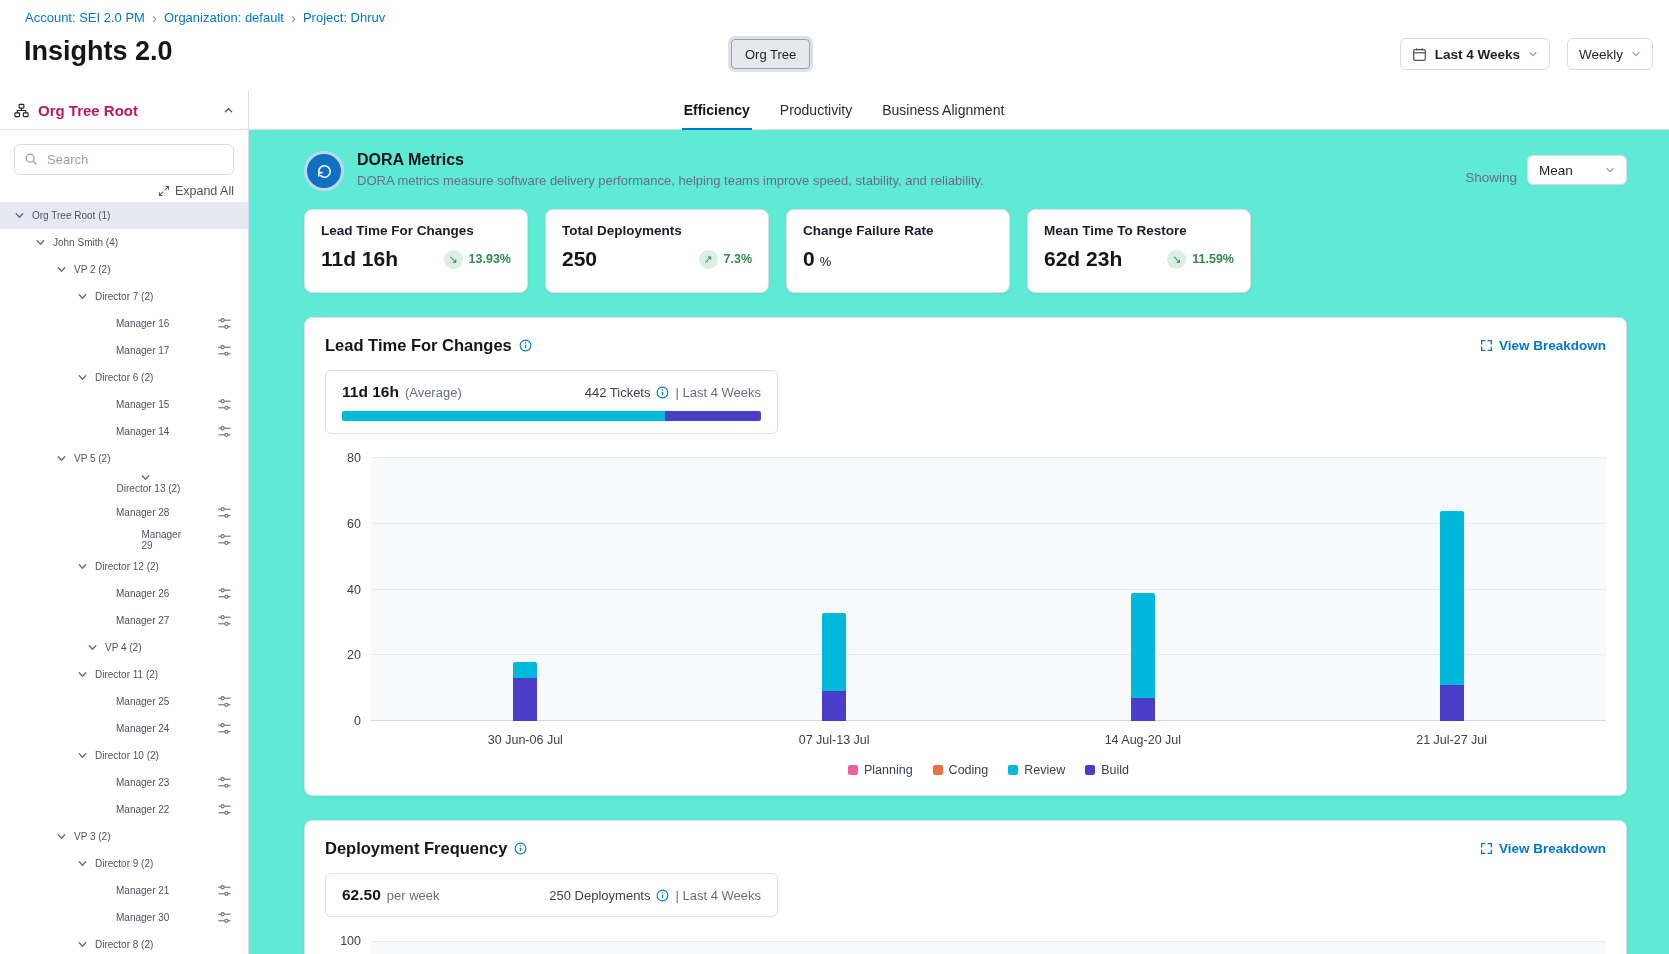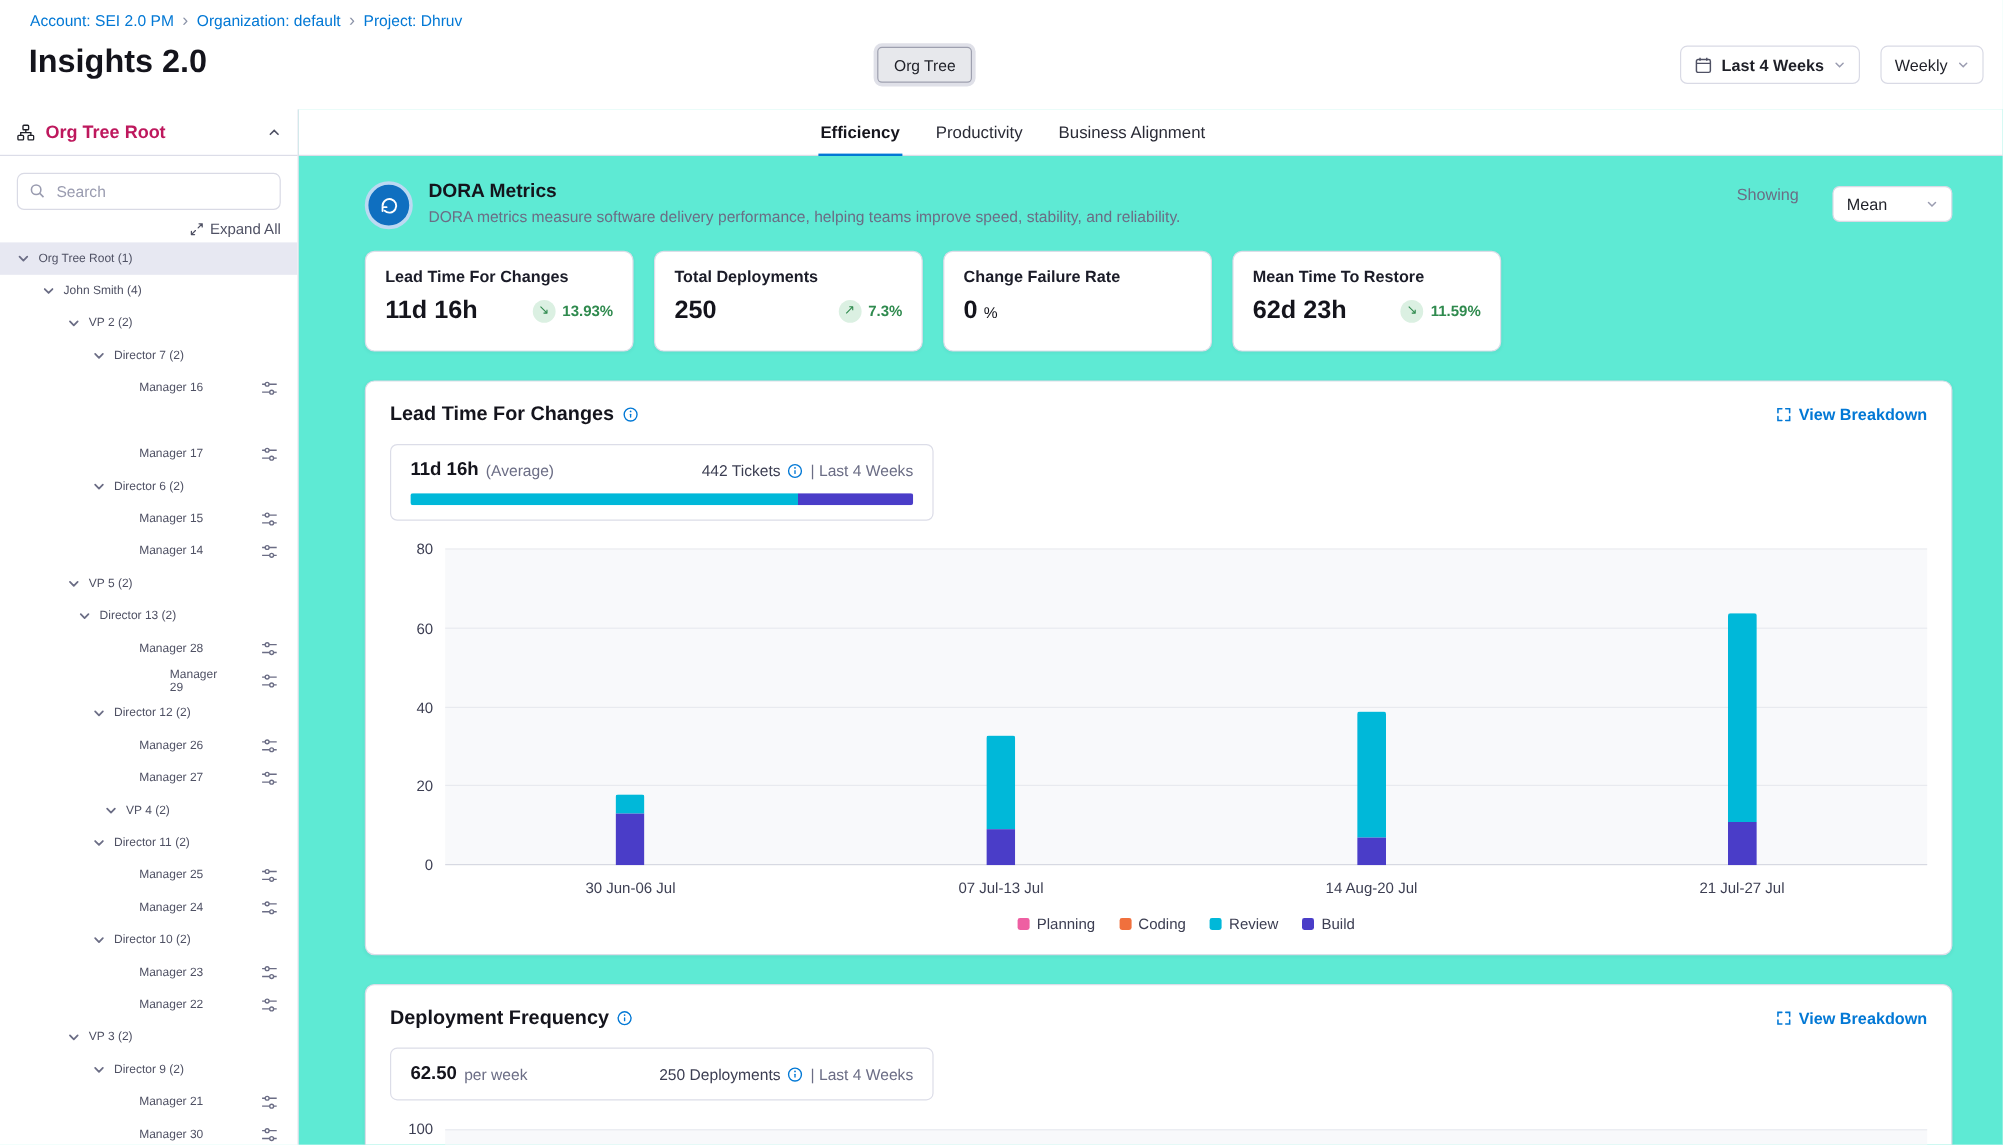--- a/index.html
+++ b/index.html
@@ -47,21 +47,21 @@
   .tab{display:flex;align-items:center;font-size:14px;color:#2a2b36;position:relative;cursor:pointer;padding:0 2px}
   .tab.active{font-weight:700;color:#14141c}
   .tab.active::after{content:"";position:absolute;left:0;right:0;bottom:-1px;height:2px;background:#0278d5}
   .content{flex:1;overflow:hidden;padding:21px 42px 0 55px}
   
   .dora-head{display:flex;align-items:flex-start;gap:13px}
   .dora-icon{width:34px;height:34px;border-radius:50%;background:#0f6fc0;border:3px solid #bcd9f2;
     display:flex;align-items:center;justify-content:center}
   .dora-title{font-size:16px;font-weight:700;color:#14141c}
   .dora-desc{font-size:13px;color:#6b6d85;margin-top:4px}
-  .dora-right{margin-left:auto;display:flex;align-items:flex-start;gap:28px;margin-top:4px}
+  .dora-right{margin-left:auto;display:flex;align-items:flex-end;gap:10px;margin-top:4px}
   .showing{font-size:13.5px;color:#6b6d85}
   .select-sm{height:30px;min-width:100px;justify-content:space-between}
   
   .metric-cards{display:flex;gap:17px;margin-top:18px}
   .metric-card{width:224px;height:84px;box-sizing:border-box;background:#fff;border:1px solid #dcdde8;border-radius:8px;
     padding:13px 16px;box-shadow:0 1px 3px rgba(30,30,60,.05)}
   .metric-title{font-size:13.5px;font-weight:700;color:#1b1c28}
   .metric-row{display:flex;align-items:center;justify-content:space-between;margin-top:9px}
   .metric-value{font-size:21px;font-weight:700;color:#14141c}
   .metric-unit{font-size:13px;font-weight:400;margin-left:5px;color:#14141c}
@@ -214,21 +214,21 @@
           <span class="tree-label">Manager 16</span>
           <span class="sliders">
             <svg width="15" height="15" viewBox="0 0 16 16" stroke="#6b6d85" stroke-width="1.2" fill="#fff">
               <line x1="1.5" y1="4.5" x2="14.5" y2="4.5"></line>
               <circle cx="6" cy="4.5" r="1.7"></circle>
               <line x1="1.5" y1="11.5" x2="14.5" y2="11.5"></line>
               <circle cx="10" cy="11.5" r="1.7"></circle>
             </svg>
           </span>
         </div>
-        <div class="tree-row" style="padding-left: 98px; margin-top: 28px;">
+        <div class="tree-row" style="padding-left: 98px;">
           <span class="chev-spacer"></span>
           <span class="tree-label">Manager 17</span>
           <span class="sliders">
             <svg width="15" height="15" viewBox="0 0 16 16" stroke="#6b6d85" stroke-width="1.2" fill="#fff">
               <line x1="1.5" y1="4.5" x2="14.5" y2="4.5"></line>
               <circle cx="6" cy="4.5" r="1.7"></circle>
               <line x1="1.5" y1="11.5" x2="14.5" y2="11.5"></line>
               <circle cx="10" cy="11.5" r="1.7"></circle>
             </svg>
           </span>
@@ -266,21 +266,21 @@
           </span>
         </div>
         <div class="tree-row" style="padding-left: 56px;">
           <span class="chev">
             <svg width="11" height="11" viewBox="0 0 12 12" fill="none" stroke="#6b6d85" stroke-width="1.6" stroke-linecap="round" stroke-linejoin="round">
               <path d="M2.5 4.2 6 7.8l3.5-3.6"></path>
             </svg>
           </span>
           <span class="tree-label">VP 5 (2)</span>
         </div>
-        <div class="tree-row" style="padding-left: 65px;">
+        <div class="tree-row" style="padding-left: 65px; flex-direction: column;">
           <span class="chev">
             <svg width="11" height="11" viewBox="0 0 12 12" fill="none" stroke="#6b6d85" stroke-width="1.6" stroke-linecap="round" stroke-linejoin="round">
               <path d="M2.5 4.2 6 7.8l3.5-3.6"></path>
             </svg>
           </span>
           <span class="tree-label">Director 13 (2)</span>
         </div>
         <div class="tree-row" style="padding-left: 98px;">
           <span class="chev-spacer"></span>
           <span class="tree-label">Manager 28</span>

